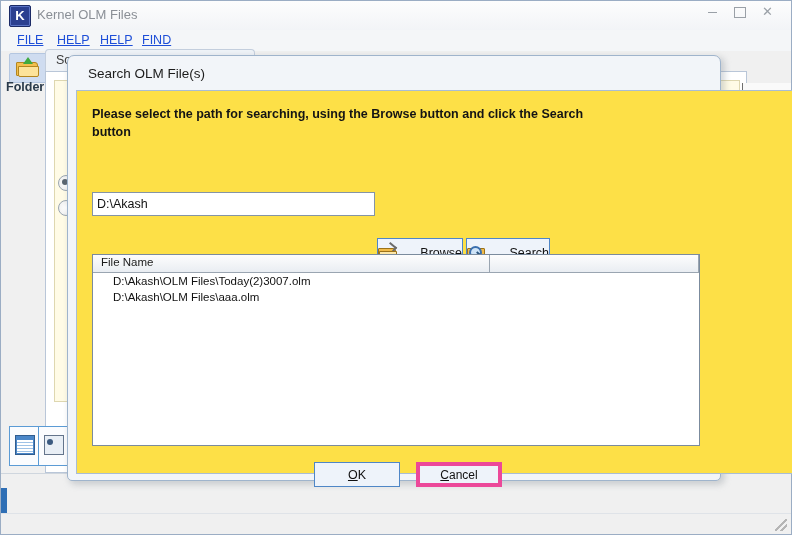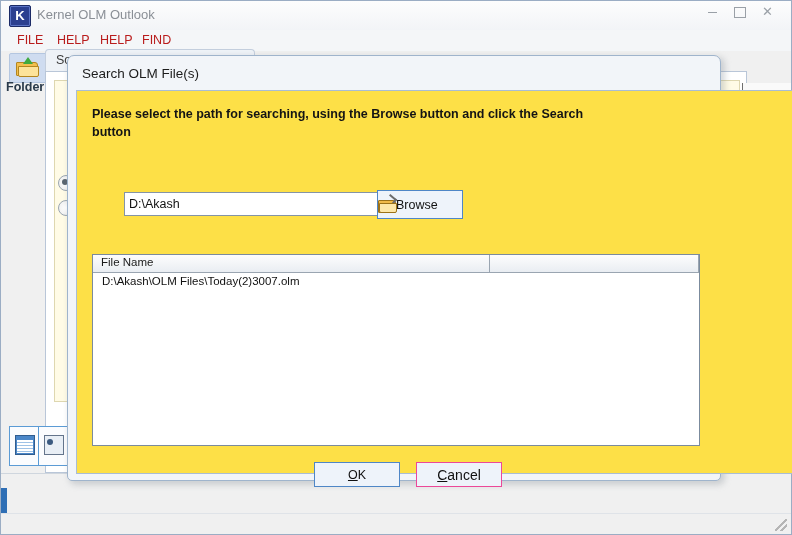--- a/index.html
+++ b/index.html
@@ -38,21 +38,21 @@
   #btn-max{right:38px;}
   #btn-close{right:10px;}
   #btn-min .g{display:inline-block;width:9px;height:1px;background:#9aa0a7;vertical-align:middle;}
   #btn-max .g{display:inline-block;width:10px;height:9px;border:1.5px solid #9aa0a7;vertical-align:middle;}
 
   #menubar{
     position:absolute;left:0;top:29px;right:0;height:21px;
     background:#f4f6f8;
   }
   .menu-item{
-    position:absolute;top:2px;font-size:12.5px;color:#b91c1c;padding:1px 6px;
+    position:absolute;top:2px;font-size:12.5px;color:#1d4ed8;padding:1px 6px;text-decoration:underline;
   }
 
   
   #bg-toolbar{
     position:absolute;left:0;top:50px;right:0;height:32px;background:#f0f0f0;
   }
   #tool-open{
     position:absolute;left:8px;top:2px;width:36px;height:28px;
     background:#cfdcf0;border:1px solid #b4c6e0;border-radius:2px;
   }
@@ -165,43 +165,43 @@
     filter:blur(3px);
   }
   #dialog{
     position:absolute;left:66px;top:54px;width:654px;height:426px;
     background:#f2f5f9;
     border:1px solid #9fb4cc;
     border-radius:7px 7px 5px 5px;
     box-sizing:border-box;
   }
   #dialog-title{
-    position:absolute;left:14px;top:10px;font-size:13.5px;color:#1c1c1c;
+    position:absolute;left:20px;top:10px;font-size:13.5px;color:#1c1c1c;
   }
   #dialog-body{
     position:absolute;left:8px;top:34px;width:764px;height:384px;
     background:#fde047;
     border:1px solid #a9bdd4;
     box-sizing:border-box;
   }
   #instruction{
     position:absolute;left:15px;top:14px;width:500px;
     font-size:12.5px;font-weight:bold;color:#141414;line-height:18px;
   }
   #path-input{
     position:absolute;left:15px;top:101px;width:283px;height:24px;
     background:#ffffff;border:1px solid #8494a6;box-sizing:border-box;
     font-family:"Liberation Sans", sans-serif;font-size:12.5px;color:#111;
-    padding:0 4px;line-height:22px;margin-left:32px;
+    padding:0 4px;line-height:22px;
   }
   .dlg-btn{
     position:absolute;height:29px;background:#eef3fa;
     border:1px solid #4f86c6;box-sizing:border-box;
     font-size:12.5px;color:#121212;
-    display:flex;align-items:center;justify-content:flex-start;gap:0;
+    display:flex;align-items:center;justify-content:space-between;gap:0;margin-top:48px;
   }
   #browse-btn{left:300px;top:99px;width:86px;}
   #search-btn{left:389px;top:99px;width:84px;}
   .btn-ico{width:18px;height:16px;position:relative;flex:0 0 18px;}
   .bi-folder .b{position:absolute;left:0;top:3px;width:16px;height:11px;background:#f0ba49;border:1px solid #9c7218;border-radius:1px 3px 1px 1px;}
   .bi-folder .f{position:absolute;left:1px;top:6px;width:16px;height:8px;background:#fde7a8;border:1px solid #9c7218;border-radius:0 0 2px 2px;}
   .bi-folder .a{position:absolute;left:9px;top:-1px;width:7px;height:5px;border-top:2px solid #6b6b6b;border-right:2px solid #6b6b6b;transform:rotate(40deg);}
   .bi-search .b{position:absolute;left:0;top:3px;width:16px;height:11px;background:#f0ba49;border:1px solid #9c7218;border-radius:1px;}
   .bi-search .lens{position:absolute;left:2px;top:1px;width:9px;height:9px;border-radius:50%;border:2px solid #3a6fae;background:#cfe4f7;}
   .bi-search .stick{position:absolute;left:9px;top:8px;width:6px;height:2px;background:#2b557f;transform:rotate(40deg);}
@@ -221,44 +221,44 @@
     border-right:1px solid #9aa5b1;
     font-size:11.5px;color:#1a1a1a;padding:1px 0 0 5px;
     background:linear-gradient(#fdfdfd,#e9edf2);
   }
   #col-filename{width:397px;padding-left:8px;}
   #col-blank{width:209px;}
   #list-rows{
     position:absolute;left:0;top:18px;right:0;bottom:0;overflow:hidden;
   }
   .list-row{
-    font-size:11.5px;color:#111;padding:1px 0 1px 9px;line-height:14px;
+    font-size:11.5px;color:#111;padding:1px 0 1px 20px;line-height:14px;
     white-space:nowrap;
     font-family:"Liberation Sans", sans-serif;
   }
   #ok-btn{
     position:absolute;left:237px;top:371px;width:86px;height:25px;
     background:#eef3fa;border:1px solid #4f86c6;box-sizing:border-box;
     font-size:12.5px;color:#111;display:flex;align-items:center;justify-content:center;
   }
   #cancel-btn{
     position:absolute;left:339px;top:371px;width:86px;height:25px;
-    background:#eef3fa;border:1px solid #ec4899;box-sizing:border-box;
-    font-size:14px;color:#111;display:flex;align-items:center;justify-content:center;
+    background:#eef3fa;border:4px solid #ec4899;box-sizing:border-box;
+    font-size:12px;color:#111;display:flex;align-items:center;justify-content:center;
   }
   .acc{text-decoration:underline;}
 </style>
 </head>
 <body>
 
 <div id="app-window">
 
   <div id="titlebar">
     <div id="app-icon">K</div>
-    <div id="app-title">Kernel OLM Outlook</div>
+    <div id="app-title">Kernel OLM Files</div>
     <div class="wbtn" id="btn-min"><span class="g"></span></div>
     <div class="wbtn" id="btn-max"><span class="g"></span></div>
     <div class="wbtn" id="btn-close">✕</div>
   </div>
 
   <div id="menubar">
     <div class="menu-item" style="left:10px">FILE</div>
     <div class="menu-item" style="left:50px">HELP</div>
     <div class="menu-item" style="left:93px">HELP</div>
     <div class="menu-item" style="left:135px">FIND</div>
@@ -327,28 +327,37 @@
 
       <div class="dlg-btn" id="browse-btn">
         <span class="btn-ico bi-folder">
           <span class="b"></span>
             <span class="a"></span>
             <span class="f"></span>
         </span>
         <span>Browse</span>
       </div>
 
+      <div class="dlg-btn" id="search-btn">
+        <span class="btn-ico bi-search">
+          <span class="b"></span>
+            <span class="lens"></span>
+            <span class="stick"></span>
+        </span>
+        <span>Search</span>
+      </div>
 
       <div id="list-box">
         <div id="list-header">
           <div class="col-h" id="col-filename">File Name</div>
           <div class="col-h" id="col-blank"></div>
         </div>
         <div id="list-rows">
           <div class="list-row">D:\Akash\OLM Files\Today(2)3007.olm</div>
+          <div class="list-row">D:\Akash\OLM Files\aaa.olm</div>
         </div>
       </div>
 
       <div id="ok-btn">
         <span><span class="acc">O</span><span>K</span></span>
       </div>
       <div id="cancel-btn">
         <span><span class="acc">C</span><span>ancel</span></span>
       </div>
     </div>

